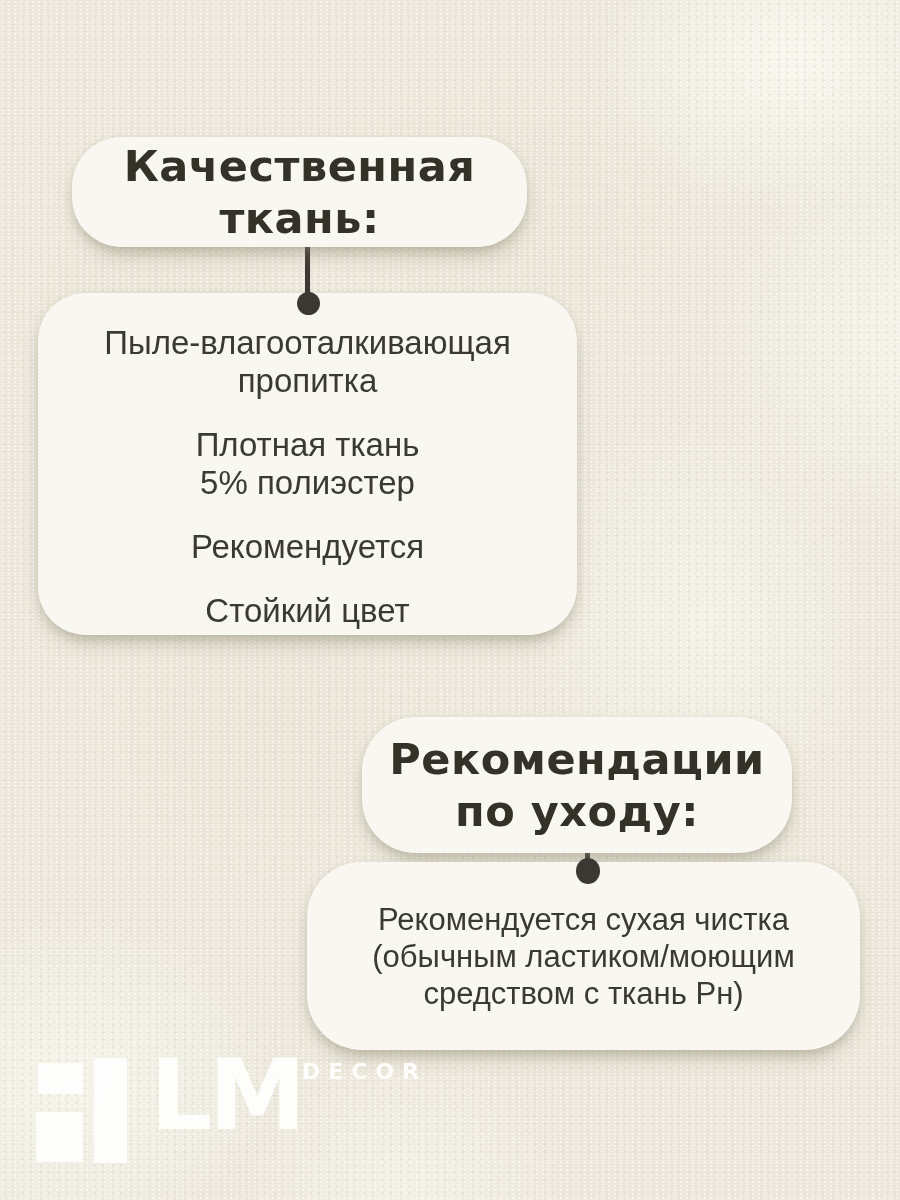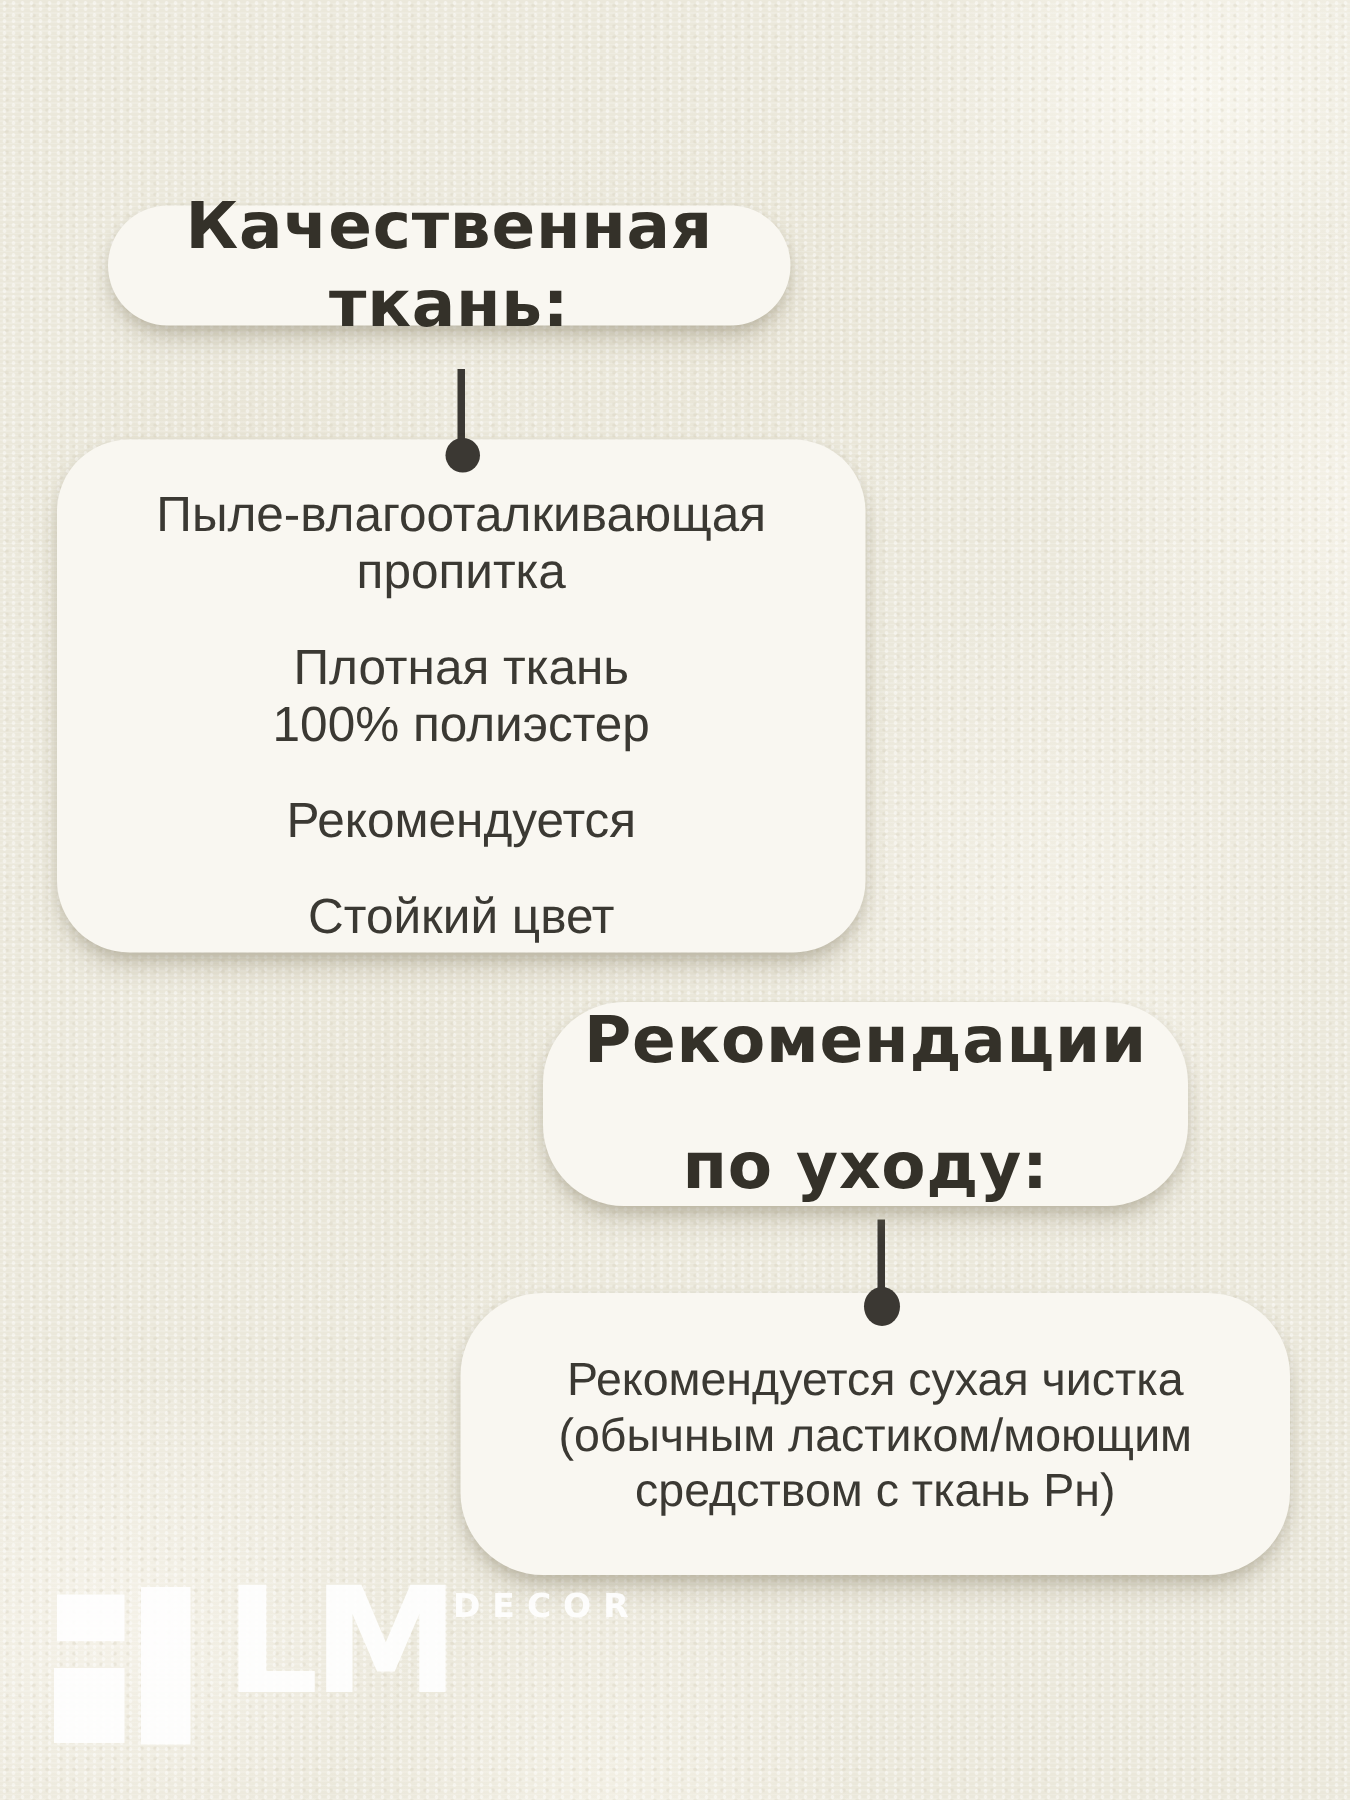--- a/index.html
+++ b/index.html
@@ -26,23 +26,23 @@
       100% 100%, 100% 100%, 100% 100%, 100% 100%, 100% 100%;
   }
   .card{
     position:absolute;
     background:var(--card,#f9f7f1);
     box-shadow:0 12px 20px -6px rgba(137,129,104,.45), 0 3px 8px rgba(137,129,104,.2);
     display:flex;flex-direction:column;align-items:center;justify-content:center;
     text-align:center;box-sizing:border-box;
     z-index:2;
   }
-  .card-quality{left:72px;top:137px;width:455px;height:80px;border-radius:50px;}
+  .card-quality{left:72px;top:137px;width:455px;height:110px;border-radius:50px;}
   .card-features{left:38px;top:293px;width:539px;height:342px;border-radius:48px;padding-top:26px;}
-  .card-care{left:362px;top:668px;width:430px;height:136px;border-radius:54px;justify-content:space-between;}
+  .card-care{left:362px;top:717px;width:430px;height:136px;border-radius:54px;}
   .card-care-text{left:307px;top:862px;width:553px;height:188px;border-radius:55px;}
   .title-line{
     font-family:"DejaVu Sans","Liberation Sans",sans-serif;
     font-weight:bold;font-size:43px;line-height:52px;
     color:var(--title-text,#343129);letter-spacing:.5px;
   }
   .body-par{margin:13px 0;}
   .body-line{
     font-size:33px;line-height:38px;
     color:var(--body-text,#3b3933);
@@ -96,21 +96,21 @@
   <div class="connector-line line-1"></div>
   <div class="connector-dot dot-1"></div>
 
   <div class="card card-features">
     <div class="body-par">
       <div class="body-line">Пыле-влагооталкивающая</div>
       <div class="body-line">пропитка</div>
     </div>
     <div class="body-par">
       <div class="body-line">Плотная ткань</div>
-      <div class="body-line">100% полиэстер</div>
+      <div class="body-line">5% полиэстер</div>
     </div>
     <div class="body-par">
       <div class="body-line">Рекомендуется</div>
     </div>
     <div class="body-par">
       <div class="body-line">Стойкий цвет</div>
     </div>
   </div>
 
   <div class="card card-care">

